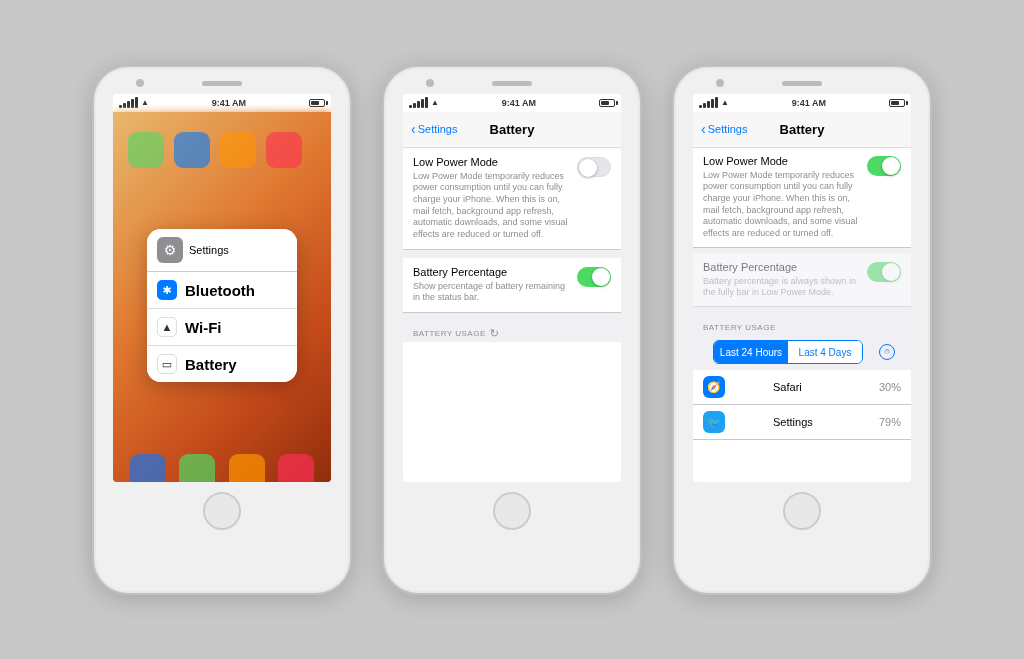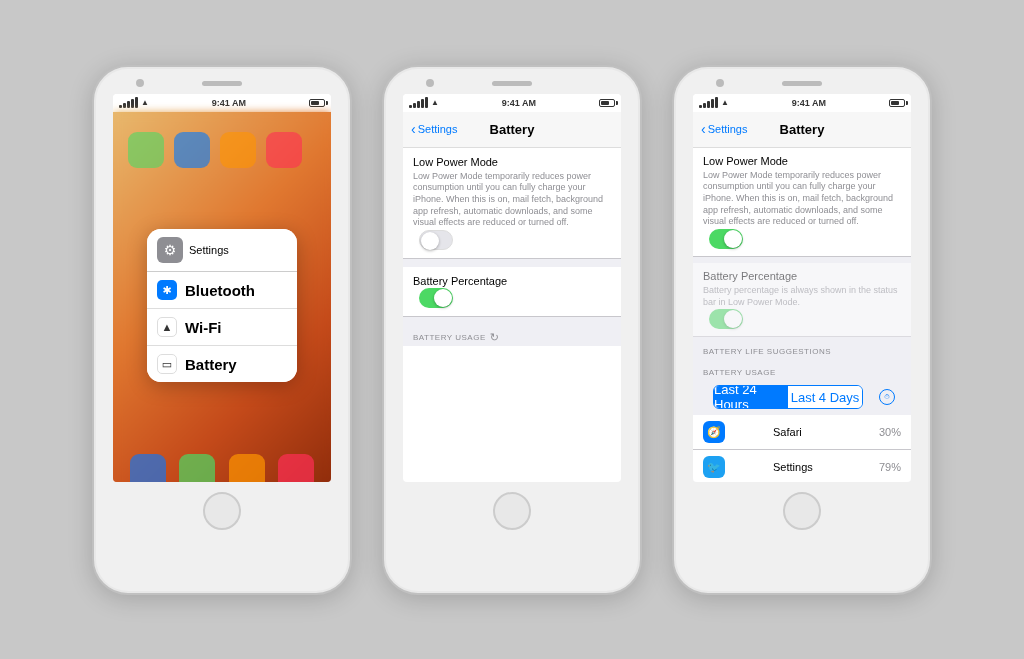--- a/index.html
+++ b/index.html
@@ -125,21 +125,20 @@
       background: #efeff4;
       width: 100%;
     }
     .settings-cell {
       background: white;
       border-bottom: 0.5px solid #c8c7cc;
       padding: 8px 10px;
       display: flex;
       align-items: center;
       justify-content: space-between;
-      flex-direction: column;
     }
     .settings-cell-label { font-size: 11px; color: #000; }
     .settings-cell-sublabel { font-size: 9px; color: #8e8e93; margin-top: 3px; line-height: 1.3; }
     .section-header {
       padding: 4px 10px 2px;
       font-size: 8px;
       color: #8e8e93;
       text-transform: uppercase;
       letter-spacing: 0.5px;
       background: #efeff4;
@@ -240,21 +239,21 @@
       border-radius: 6px;
       overflow: hidden;
       margin: 0 10px;
       height: 24px;
     }
     .segment-btn {
       flex: 1;
       display: flex;
       align-items: center;
       justify-content: center;
-      font-size: 13px;
+      font-size: 10px;
       font-weight: 500;
     }
     .segment-btn-active { background: #007aff; color: white; }
     .segment-btn-inactive { background: white; color: #007aff; }
     .clock-icon {
       width: 16px; height: 16px;
       border: 1.5px solid #007aff;
       border-radius: 50%;
       display: flex; align-items: center; justify-content: center;
       font-size: 7px; color: #007aff;
@@ -407,20 +406,21 @@
           </div>
         </div>
       </div>
 
       <div style="height:8px; background:#efeff4;"></div>
 
       <div>
         <div class="settings-cell" style="align-items: flex-start; padding: 8px 10px;">
           <div style="flex:1;">
             <div class="settings-cell-label">Battery Percentage</div>
+            <div class="settings-cell-sublabel">Show percentage of battery remaining in the status bar.</div>
           </div>
           <div class="toggle toggle-on" style="margin-top:1px; margin-left:6px;">
             <div class="toggle-knob"></div>
           </div>
         </div>
       </div>
 
       <div style="height:8px; background:#efeff4;"></div>
       <div style="padding: 6px 10px 2px; display:flex; align-items:center; gap:4px;">
         <span style="font-size:8px; color:#8e8e93; text-transform:uppercase; letter-spacing:0.5px;">BATTERY USAGE</span>
@@ -477,30 +477,29 @@
             <div class="toggle-knob"></div>
           </div>
         </div>
       </div>
       <div style="height:6px; background:#efeff4;"></div>
 
       <div>
         <div class="settings-cell" style="align-items: flex-start; padding: 7px 10px; opacity:0.5;">
           <div style="flex:1;">
             <div class="settings-cell-label">Battery Percentage</div>
-            <div class="settings-cell-sublabel">Battery percentage is always shown in the status bar in Low Power Mode.</div>
+            <div class="settings-cell-sublabel">Battery percentage is always shown in the fully bar in Low Power Mode.</div>
           </div>
           <div class="toggle toggle-on" style="margin-top:1px; margin-left:6px;">
             <div class="toggle-knob"></div>
           </div>
         </div>
       </div>
       <div style="height:6px; background:#efeff4;"></div>
 
-      <div class="section-header">BATTERY LIFE SUGGESTIONS</div>
       <div style="height:6px; background:#efeff4;"></div>
 
       <div class="section-header">BATTERY USAGE</div>
 
       <div style="padding: 6px 10px; background:#efeff4; display:flex; align-items:center;">
         <div class="segment-control" style="flex:1;">
           <div class="segment-btn segment-btn-active">
             <span>Last 24 Hours</span>
           </div>
           <div class="segment-btn segment-btn-inactive">

